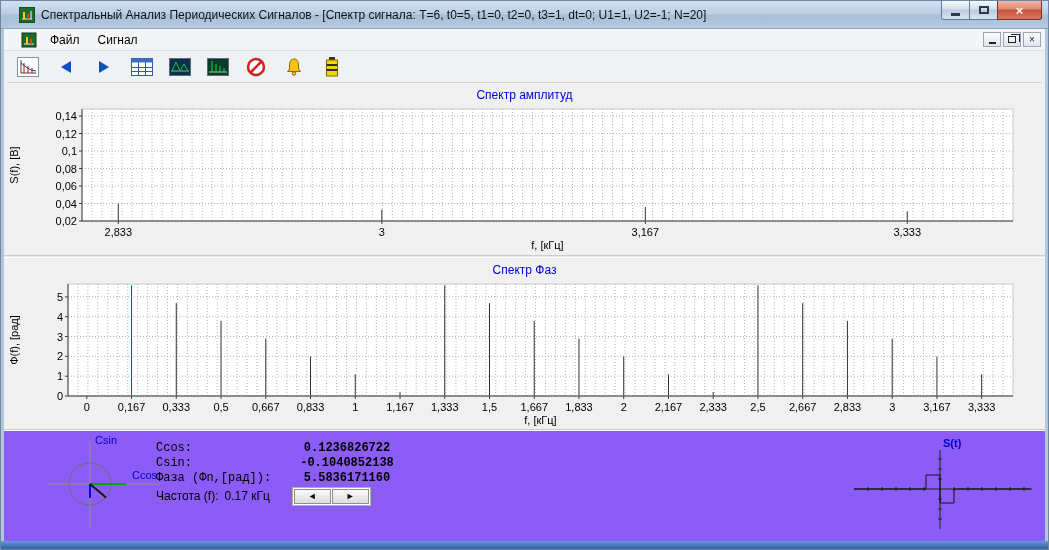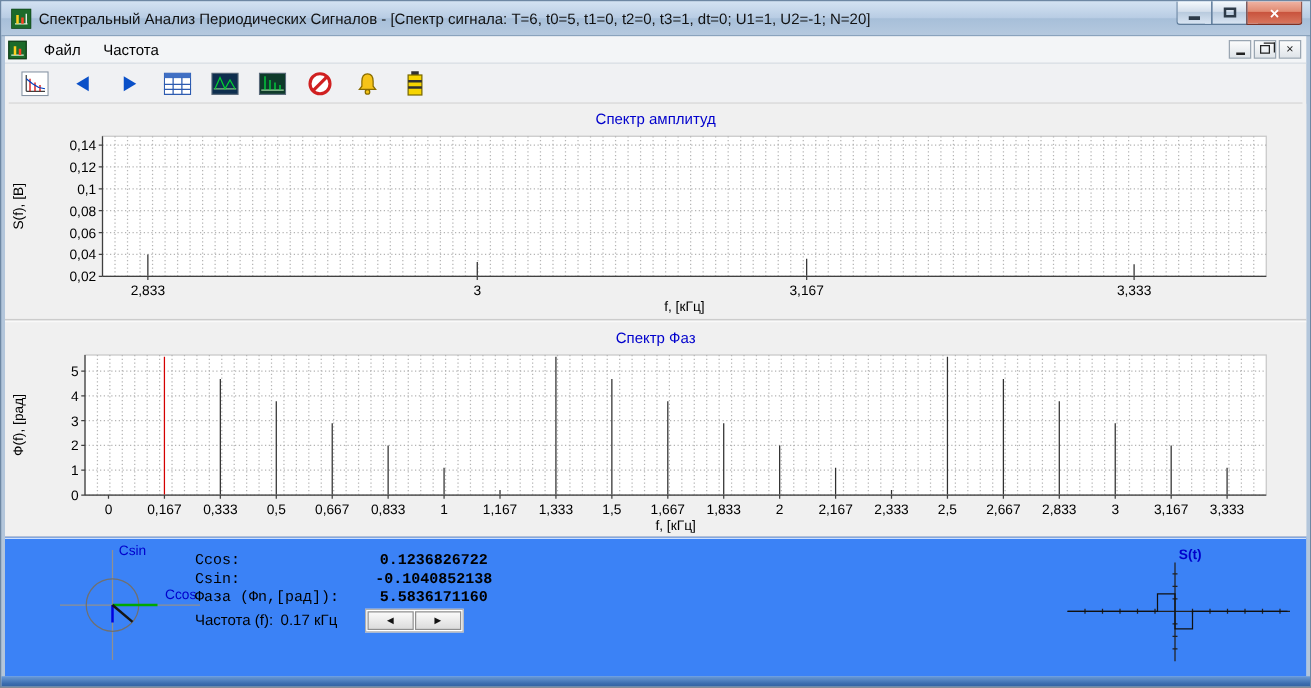--- a/index.html
+++ b/index.html
@@ -4,38 +4,38 @@
 <style>
   * { margin:0; padding:0; box-sizing:border-box; }
   html,body { background:#555; }
   body { font-family:"Liberation Sans", sans-serif; font-size:12px; color:#000; }
 
   .window { width:1049px; height:550px; background:#b3c6db; display:flex; flex-direction:column;
             border:1px solid #6d87a3; overflow:hidden; }
 
   
   .titlebar { height:28px; flex:0 0 28px; position:relative; display:flex; align-items:center;
-              padding:0 8px; background:linear-gradient(#d3e2f2 0%, #b9cde4 48%, #a7bfd9 52%, #b5c9df 100%);
+              padding:0 18px; background:linear-gradient(#d3e2f2 0%, #b9cde4 48%, #a7bfd9 52%, #b5c9df 100%);
               border-bottom:1px solid #8aa3bd; }
   .app-icon { width:16px; height:16px; margin-right:6px; flex:0 0 16px; }
   .window-title { font-size:12px; color:#111; white-space:nowrap; overflow:hidden; }
   .win-buttons { position:absolute; top:0; right:6px; display:flex; }
   .winbtn { width:29px; height:19px; border:1px solid #5e7b99; border-top:none; margin-left:-1px;
             background:linear-gradient(#f6fafd, #d3deeb 45%, #b9cbde 50%, #d8e4f2 100%);
             display:flex; align-items:center; justify-content:center; }
   .winbtn:first-child { border-radius:0 0 0 3px; }
   .winbtn.close { width:45px; border-radius:0 0 3px 0; border-color:#7e3022;
                   background:linear-gradient(#f0b4a4, #e08a72 45%, #c9543e 50%, #d8765e 100%);
                   color:#fff; font-weight:bold; font-size:13px; }
   .glyph-min { width:9px; height:3px; background:#2d3b49; margin-top:8px; }
   .glyph-max { width:10px; height:8px; border:2px solid #2d3b49; background:transparent; }
 
   
   .menubar { height:22px; flex:0 0 22px; margin:0 3px; background:#f3f5f7; border-bottom:1px solid #d9dee3;
-             display:flex; align-items:center; padding:0 0; position:relative; }
+             display:flex; align-items:center; padding:0 15px; position:relative; }
   .doc-icon { width:16px; height:16px; margin:0 4px 0 2px; }
   .menu-item { padding:2px 9px; cursor:default; }
   .mdi-buttons { position:absolute; right:4px; top:3px; display:flex; gap:2px; }
   .mdibtn { width:18px; height:15px; border:1px solid #9aa6b2; background:linear-gradient(#fcfcfc,#dfe4e9);
             display:flex; align-items:center; justify-content:center; font-size:10px; color:#222; }
   .glyph-min-s { width:7px; height:2px; background:#222; margin-top:7px; }
   .glyph-rest { width:8px; height:7px; border:1px solid #222; position:relative; }
   .glyph-rest::before { content:""; position:absolute; left:2px; top:-3px; width:8px; height:7px;
                         border:1px solid #222; border-bottom:none; border-left:none; }
 
@@ -47,21 +47,21 @@
   
   .content { flex:1; margin:0 3px; background:#f0f0f0; display:flex; flex-direction:column; }
   .chart-panel { position:relative; background:#f0f0f0; }
   .chart-panel.c1 { height:172px; }
   .chart-panel.c2 { height:171px; }
   .chart-title { text-align:center; color:#0000cc; font-size:12px; height:20px; padding-top:5px; }
   .chart-svg { display:block; }
   .divider { height:3px; background:#e6e6e6; border-top:1px solid #cccccc; border-bottom:1px solid #ffffff; }
 
   
-  .bottom-panel { height:112px; flex:0 0 112px; position:relative; background:#3b82f6;
+  .bottom-panel { height:112px; flex:0 0 112px; position:relative; background:#8b5cf6;
                   border-top:1px solid #cccccc; box-shadow:inset 0 1px 0 #ffffff; }
   .vector-widget { position:absolute; left:36px; top:2px; }
   .readout { position:absolute; left:152px; top:10px; }
   .readout-row { display:flex; height:15px; align-items:center;font-family:Liberation Mono, monospace; }
   .readout-label { width:132px; }
   .readout-value { width:118px; text-align:center; font-weight:bold; }
   .freq-row { display:flex; align-items:center; height:18px; margin-top:2px; }
   .freq-value { font-weight:normal; margin-left:6px; }
   .spin-track { display:inline-flex; margin-left:22px; background:#ffffff; border:1px solid #b0b0b0; padding:1px; }
   .spin-btn { width:37px; height:15px; border:1px solid #8f8f8f; background:linear-gradient(#fafafa,#dcdcdc);
@@ -100,21 +100,21 @@
   </div>
 
   <div class="menubar">
     <svg class="doc-icon" viewBox="0 0 16 16">
       <rect x="1" y="1" width="14" height="14" fill="#1c6b2a" stroke="#0d3a15"></rect>
       <line x1="3" y1="12" x2="13" y2="12" stroke="#d8f0d8"></line>
       <line x1="6" y1="12" x2="6" y2="5" stroke="#ffd020" stroke-width="2"></line>
       <line x1="10" y1="12" x2="10" y2="7" stroke="#ff4020" stroke-width="2"></line>
     </svg>
     <span class="menu-item">Файл</span>
-    <span class="menu-item">Частота</span>
+    <span class="menu-item">Сигнал</span>
     <div class="mdi-buttons">
       <div class="mdibtn">
           <span class="glyph-min-s"></span>
         </div>
       <div class="mdibtn">
           <span class="glyph-rest"></span>
         </div>
       <div class="mdibtn">
           <span>×</span>
         </div>

